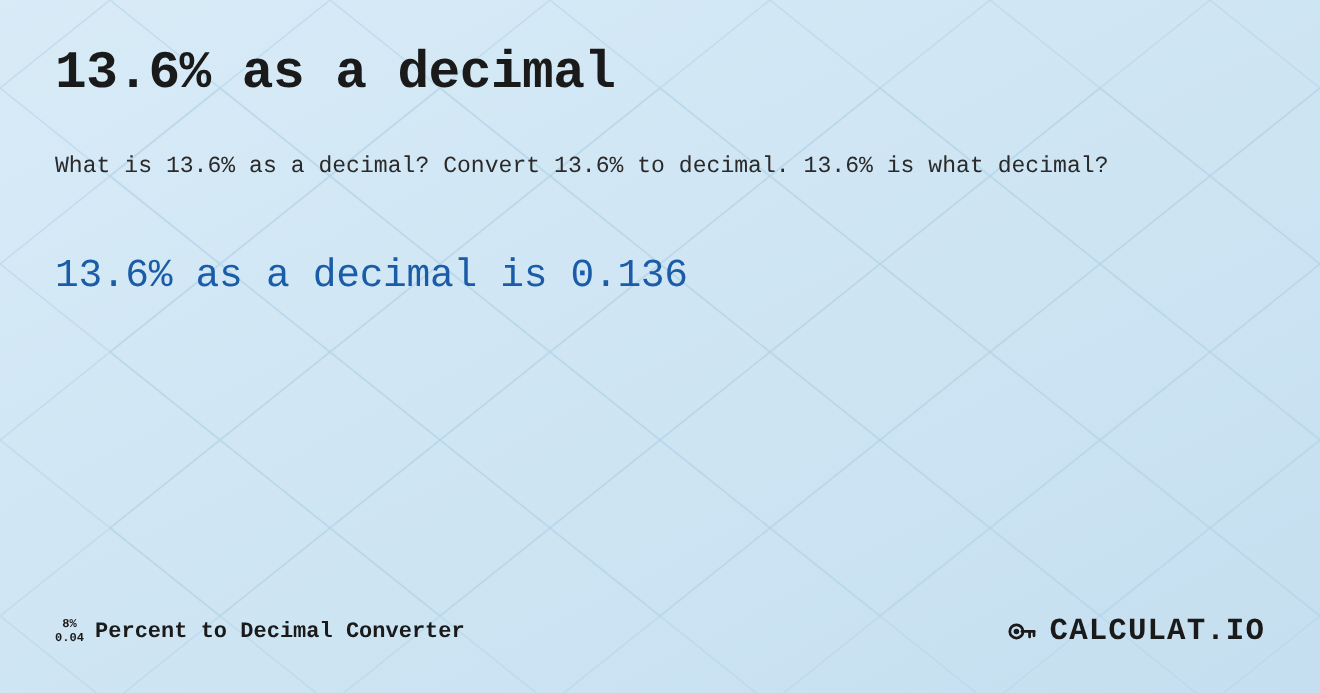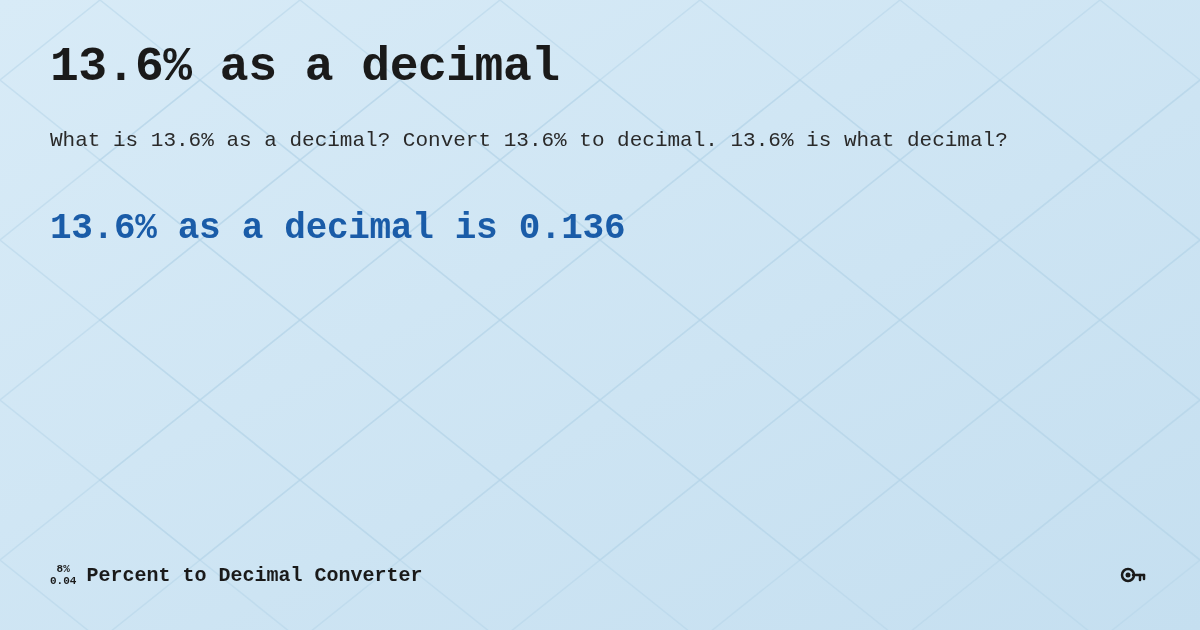--- a/index.html
+++ b/index.html
@@ -26,20 +26,21 @@
       z-index: 0;
     }
 
     .content {
       position: relative;
       z-index: 1;
       padding: 40px 50px 30px 50px;
       height: 100%;
       display: flex;
       flex-direction: column;
+      gap: 11px;
     }
 
     .main-title {
       font-size: 48px;
       font-weight: 900;
       color: #1a1a1a;
       font-family: 'Courier New', Courier, monospace;
       margin-bottom: 30px;
       letter-spacing: -0.5px;
     }
@@ -48,21 +49,21 @@
       font-size: 21px;
       color: #2a2a2a;
       font-family: 'Courier New', Courier, monospace;
       line-height: 1.6;
       margin-bottom: 50px;
       font-weight: 400;
     }
 
     .result {
       font-size: 36px;
-      font-weight: 700;
+      font-weight: 400;
       color: #1a5ca8;
       font-family: 'Courier New', Courier, monospace;
       margin-bottom: auto;
       letter-spacing: -0.3px;
     }
 
     .footer {
       display: flex;
       align-items: center;
       justify-content: space-between;
@@ -204,15 +205,16 @@
       <span class="logo-icon">
         <svg width="32" height="32" viewBox="0 0 32 32" fill="none" xmlns="http://www.w3.org/2000/svg">
 
           <circle cx="10" cy="20" r="6" stroke="#1a1a1a" stroke-width="2.5" fill="none"></circle>
           <circle cx="10" cy="20" r="2.5" fill="#1a1a1a"></circle>
           <line x1="15" y1="20" x2="26" y2="20" stroke="#1a1a1a" stroke-width="2.5" stroke-linecap="round"></line>
           <line x1="22" y1="20" x2="22" y2="25" stroke="#1a1a1a" stroke-width="2.5" stroke-linecap="round"></line>
           <line x1="26" y1="20" x2="26" y2="24" stroke="#1a1a1a" stroke-width="2.5" stroke-linecap="round"></line>
         </svg>
       </span>
+      <span class="logo-text">CALCULAT.IO</span>
     </div>
   </div>
 </div>
 
 </body></html>

